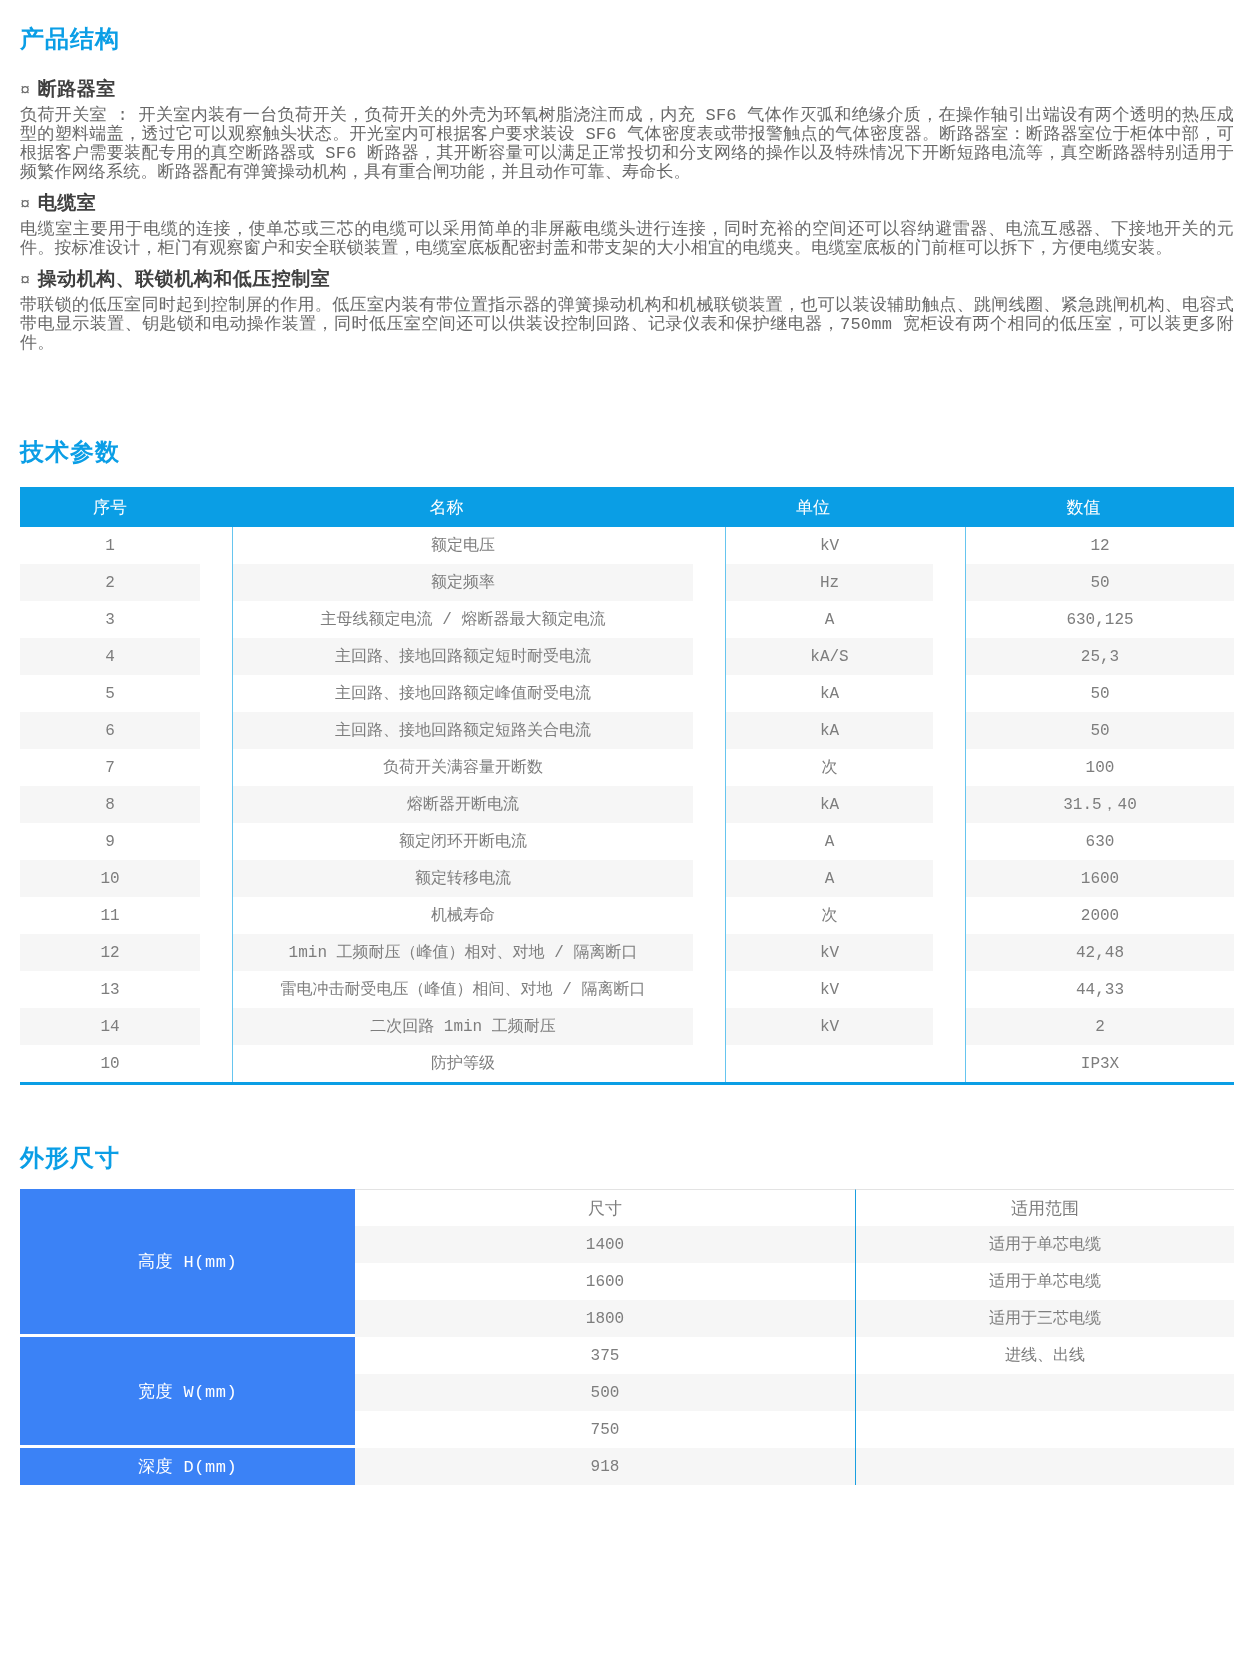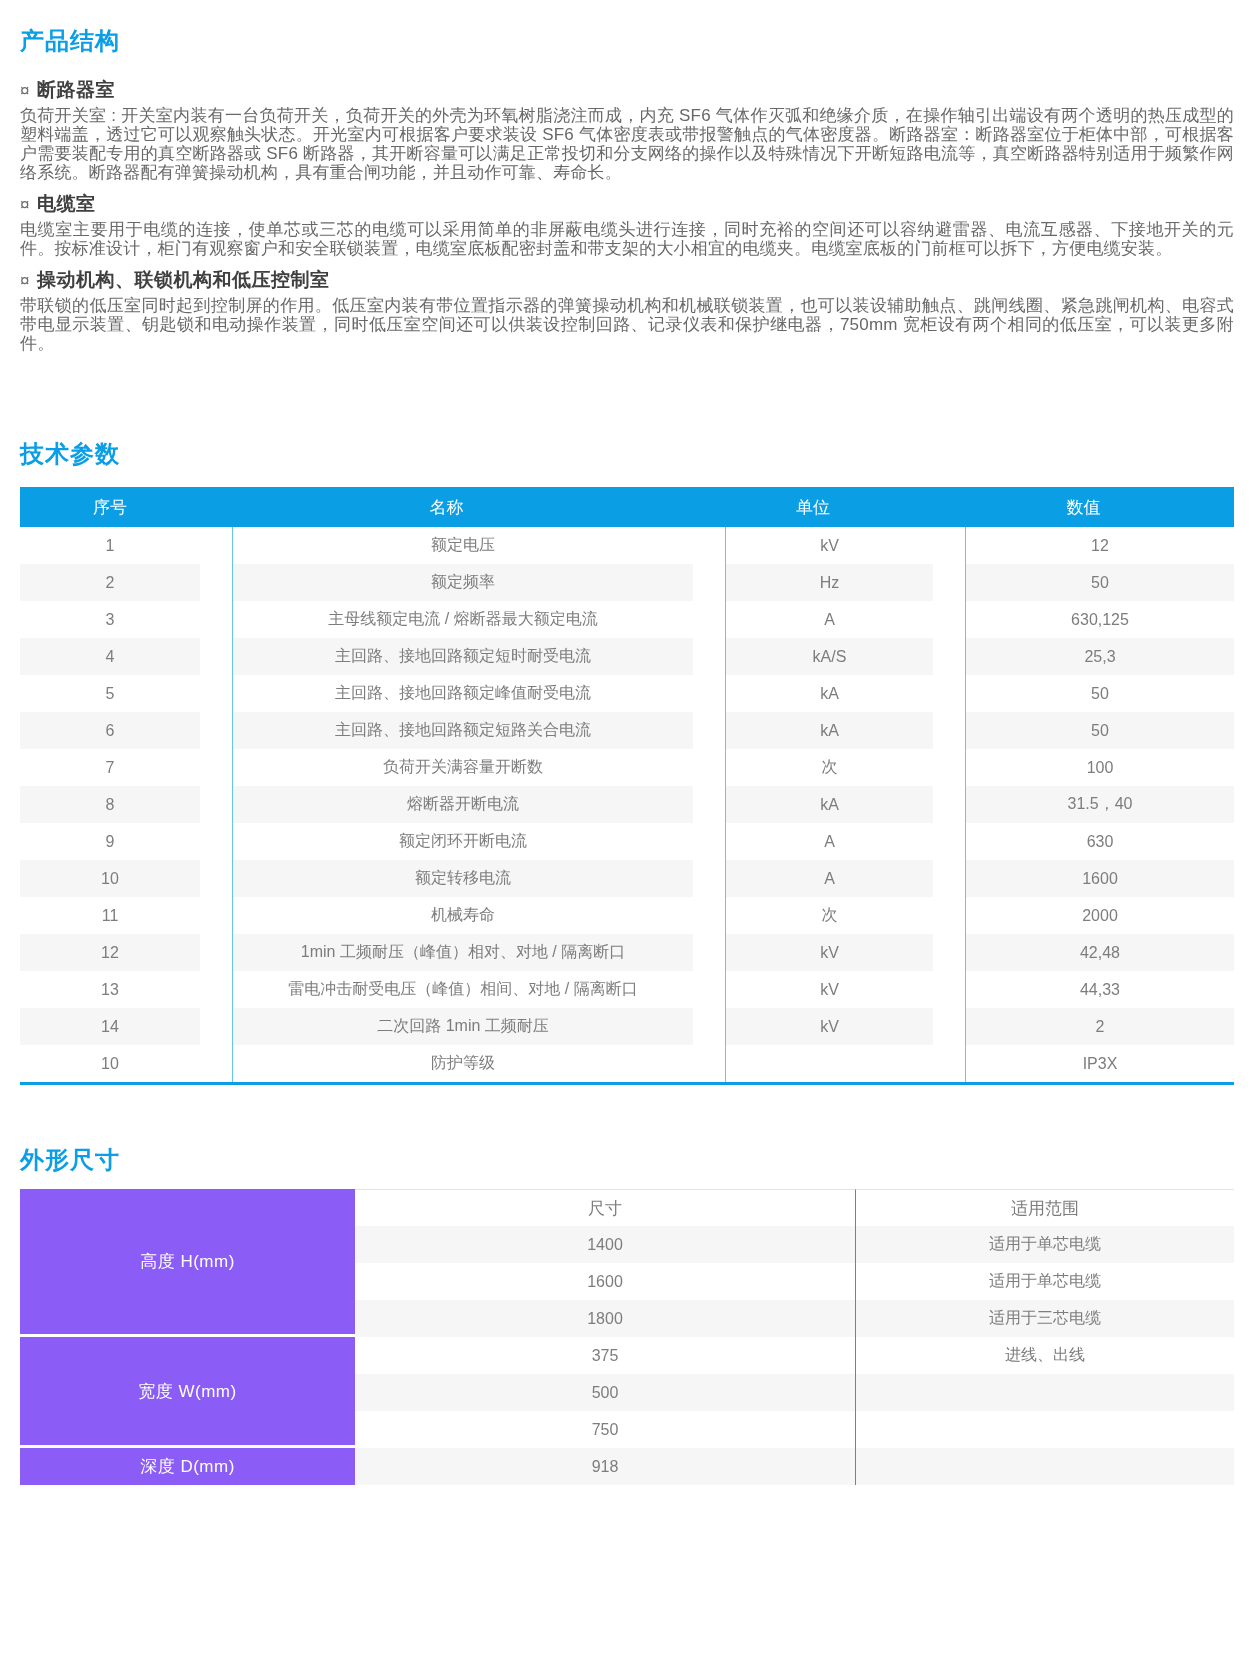--- a/index.html
+++ b/index.html
@@ -1,21 +1,21 @@
 <!DOCTYPE html>
 <html><head>
 <meta charset="utf-8">
 <style>
   html,body{margin:0;padding:0;background:#ffffff;}
   body{
     width:1254px;height:1656px;overflow:hidden;box-sizing:border-box;
     font-family:"Liberation Sans","DejaVu Sans",sans-serif;
     -webkit-font-smoothing:antialiased;
   }
-  .page{padding:26px 20px 0;box-sizing:border-box;}
+  .page{padding:26px 20px 0;box-sizing:border-box;font-family:Liberation Mono, monospace;}
 
   h1.sec-title{
     font-size:24px;line-height:30px;margin:0;font-weight:700;color:#0a9ee6;
     letter-spacing:1px;
   }
   h1.gap-tech{margin-top:86px;}
   h1.gap-dim{margin-top:60px;}
 
   .item{margin-top:20px;}
   .item + .item{margin-top:8px;}
@@ -61,21 +61,21 @@
     border-top:1px solid #e3e3e3;box-sizing:border-box;
   }
   .dtable .dc{
     color:#7d7d7d;font-size:16px;background:#ffffff;
     display:flex;align-items:center;justify-content:center;
     box-sizing:border-box;
   }
   .dtable .dc.alt{background:#f6f6f6;}
   .dtable .dcol3{border-left:1px solid #1a9fe0;}
   .dtable .blk{
-    background:#8b5cf6;color:#ffffff;font-size:17px;
+    background:#3b82f6;color:#ffffff;font-size:17px;
     display:flex;align-items:center;justify-content:center;
     border-bottom:3px solid #ffffff;box-sizing:border-box;
     letter-spacing:0.5px;
   }
   .dtable .blk.blk-last{border-bottom:none;}
 </style>
 </head>
 <body>
 
 <div class="page">

